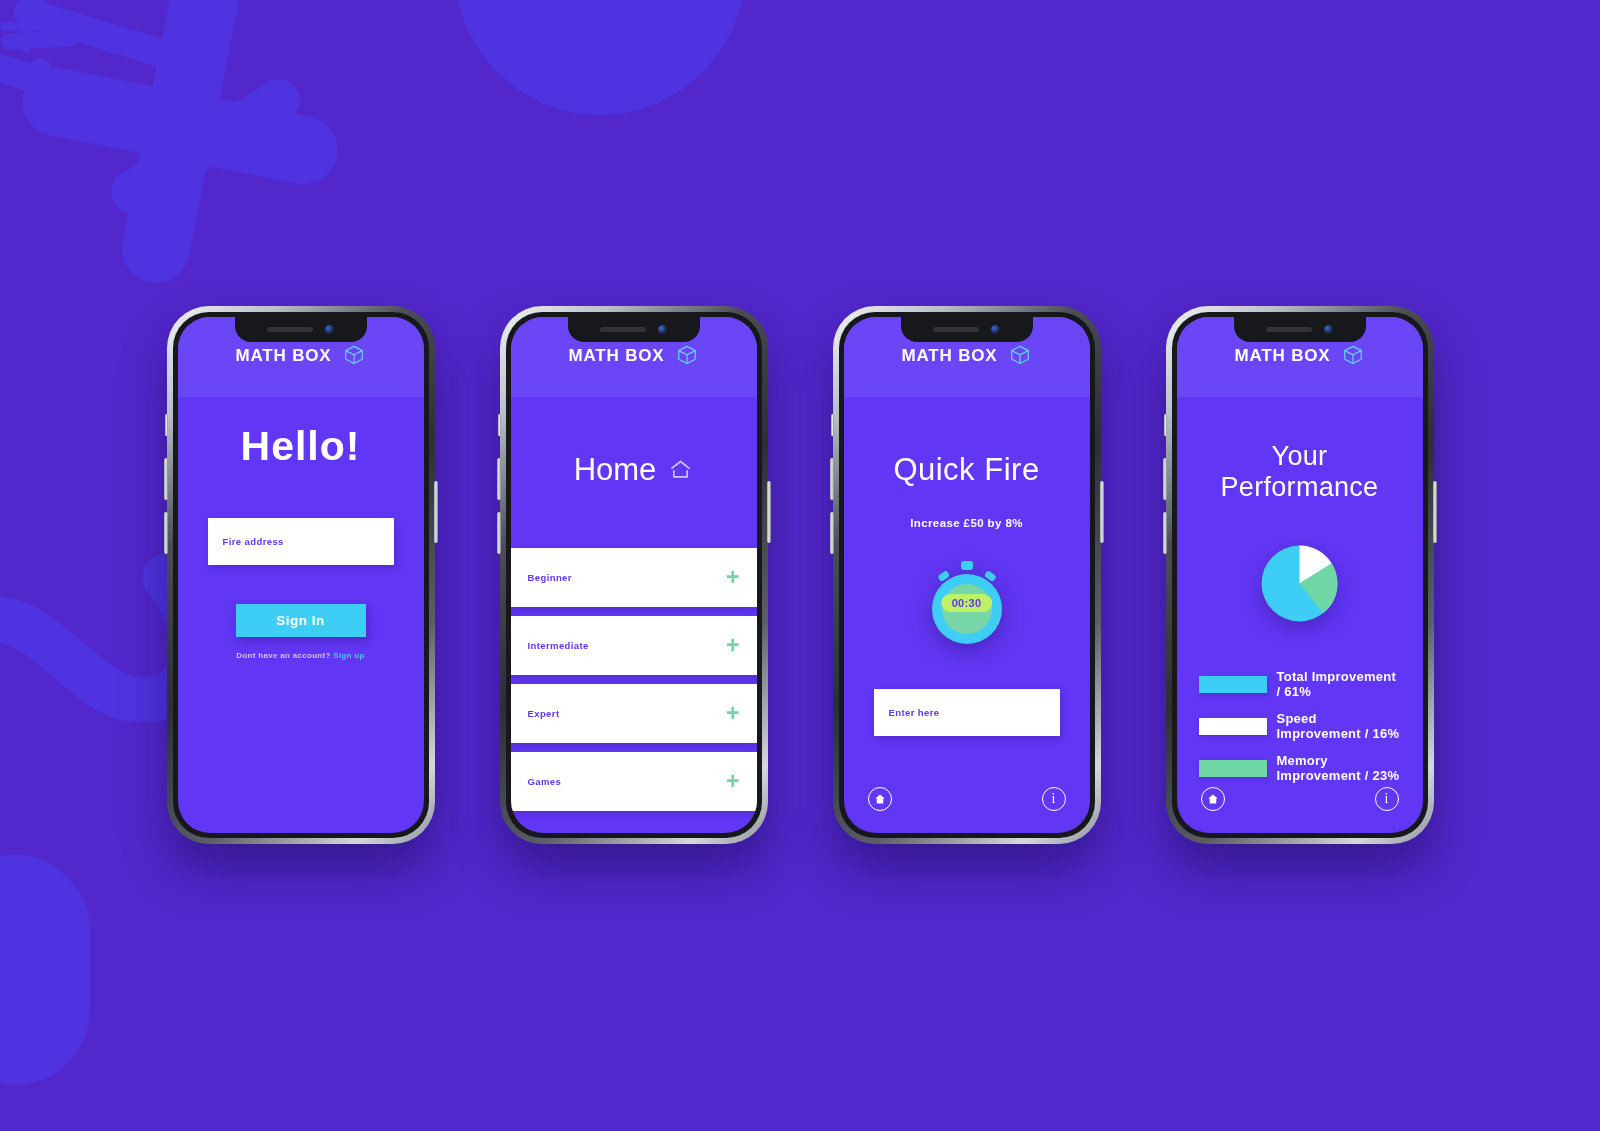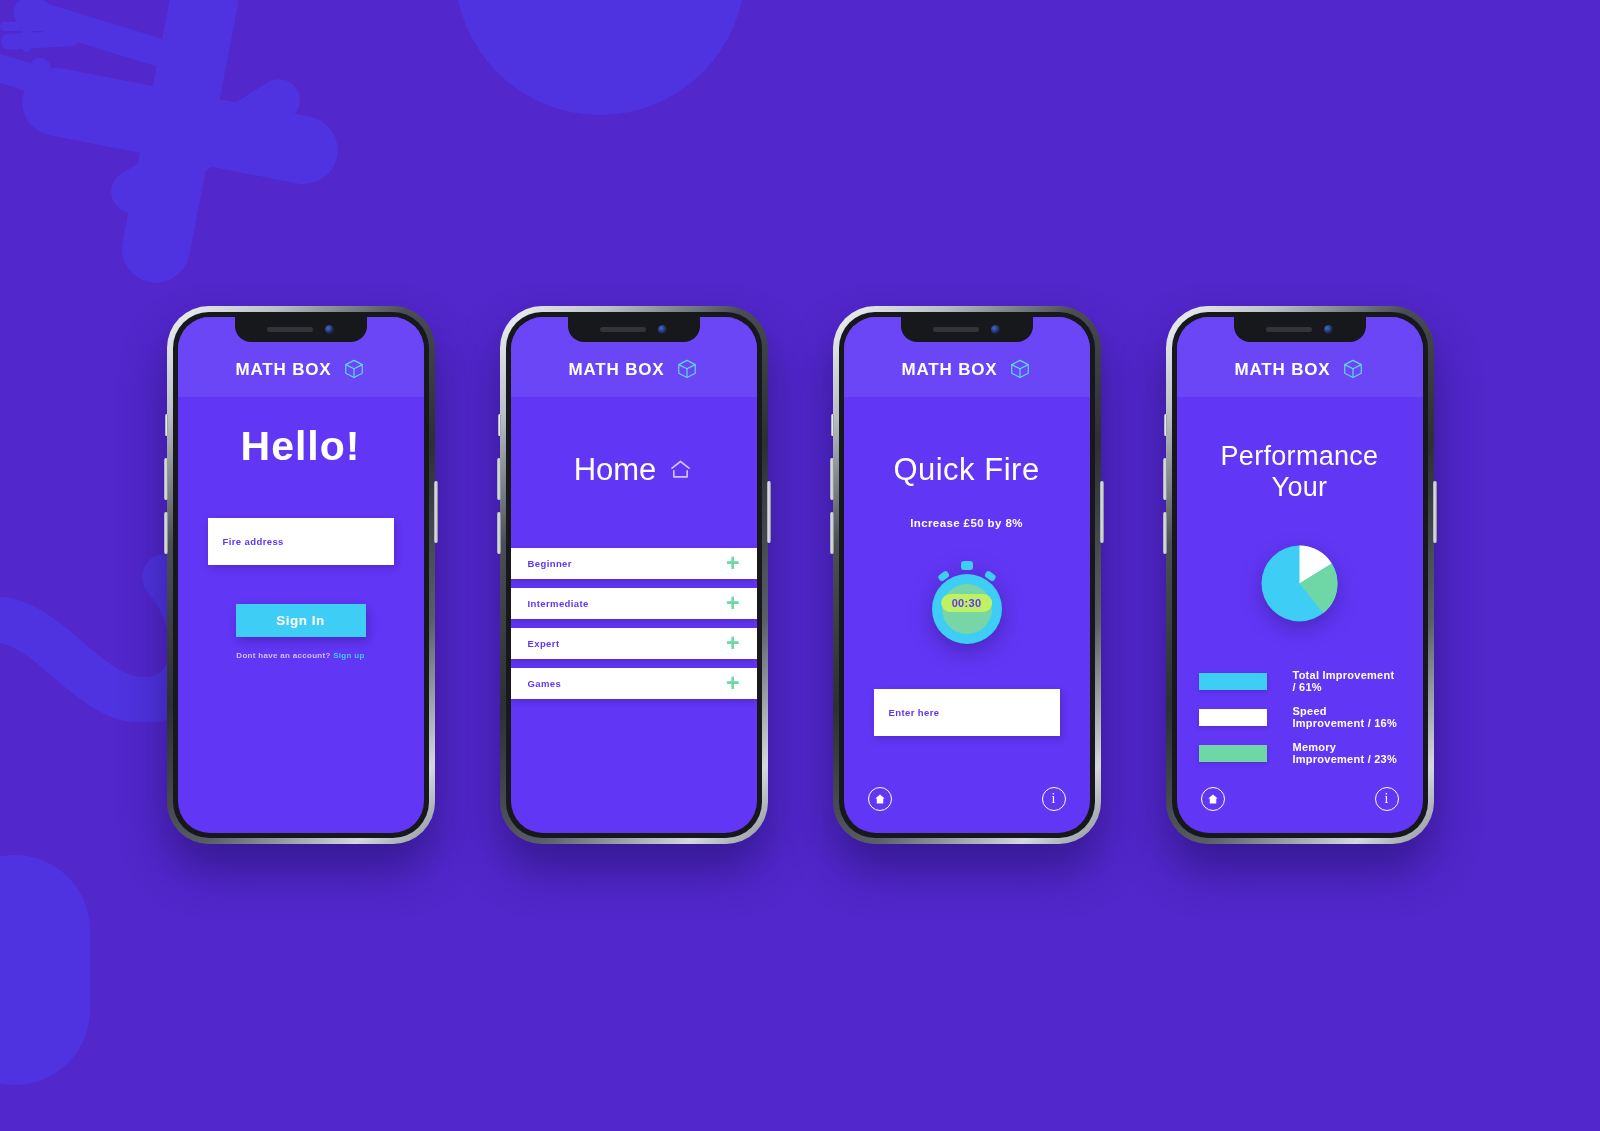--- a/index.html
+++ b/index.html
@@ -158,21 +158,21 @@
     background: radial-gradient(circle at 35% 35%, #3b6bd6 0%, #1b2340 65%, #0c0e18 100%);
   }
 
   
   .app-header {
     height: 80px;
     background: #6b46f7;
     display: flex;
     align-items: flex-end;
     justify-content: center;
-    padding-bottom: 17px;
+    padding-bottom: 31px;
     gap: 12px;
     flex: none;
   }
   .app-title {
     color: #fff;
     font-size: 17px;
     font-weight: bold;
     letter-spacing: .8px;
   }
   .cube-icon { width: 22px; height: 22px; display: block; }
@@ -241,21 +241,21 @@
     text-align: center;
     margin-top: 55px;
     display: flex;
     align-items: center;
     justify-content: center;
     gap: 12px;
   }
   .home-icon-outline { width: 25px; height: 25px; display: block; }
   .menu-list { margin-top: 60px; }
   .menu-item {
-    height: 31px;
+    height: 59px;
     background: #fff;
     display: flex;
     align-items: center;
     justify-content: space-between;
     padding: 4px 17px;
     margin-bottom: 9px;
     box-shadow: 0 3px 6px rgba(30,10,90,.22);
     cursor: pointer;
   }
   .menu-label {
@@ -363,24 +363,23 @@
     align-items: center;
     gap: 10px;
     margin-bottom: 12px;
   }
   .legend-swatch {
     width: 68px; height: 17px; flex: none;
     box-shadow: 0 2px 4px rgba(30,10,90,.2);
   }
   .legend-text {
     color: #fff;
-    font-size: 11px;
+    font-size: 13px;
     font-weight: bold;
     letter-spacing: .25px;
-    margin-left: 16px;
   }
 </style>
 </head>
 <body>
 
 <div class="bg-layer">
   <div class="shape blob-top"></div>
   <div class="shape blob-left"></div>
   <div class="shape slash-tl"></div>
 
@@ -585,22 +584,22 @@
             <svg class="cube-icon" viewBox="0 0 24 24" fill="none" stroke="#5fd8ef" stroke-width="1.3" stroke-linejoin="round" xmlns="http://www.w3.org/2000/svg">
               <path d="M12 2.6 21 7.2 12 11.8 3 7.2Z"></path>
               <path d="M3 7.2V16.6L12 21.2 21 16.6V7.2"></path>
               <path d="M12 11.8V21.2"></path>
             </svg>
           </span>
         </div>
 
         <div class="body-area">
           <div class="perf-title">
+            <div>Your</div>
             <div>Performance</div>
-            <div>Your</div>
           </div>
 
           <div class="pie-wrap">
 
             <svg viewBox="0 0 40 40" xmlns="http://www.w3.org/2000/svg">
               <circle r="16" cx="20" cy="20" fill="#3ecef5"></circle>
               <circle r="8" cx="20" cy="20" fill="none" stroke="#ffffff" stroke-width="16" stroke-dasharray="8.04 42.22" transform="rotate(-90 20 20)"></circle>
               <circle r="8" cx="20" cy="20" fill="none" stroke="#6fd7a6" stroke-width="16" stroke-dasharray="11.56 38.70" stroke-dashoffset="-8.04" transform="rotate(-90 20 20)"></circle>
             </svg>
           </div>

